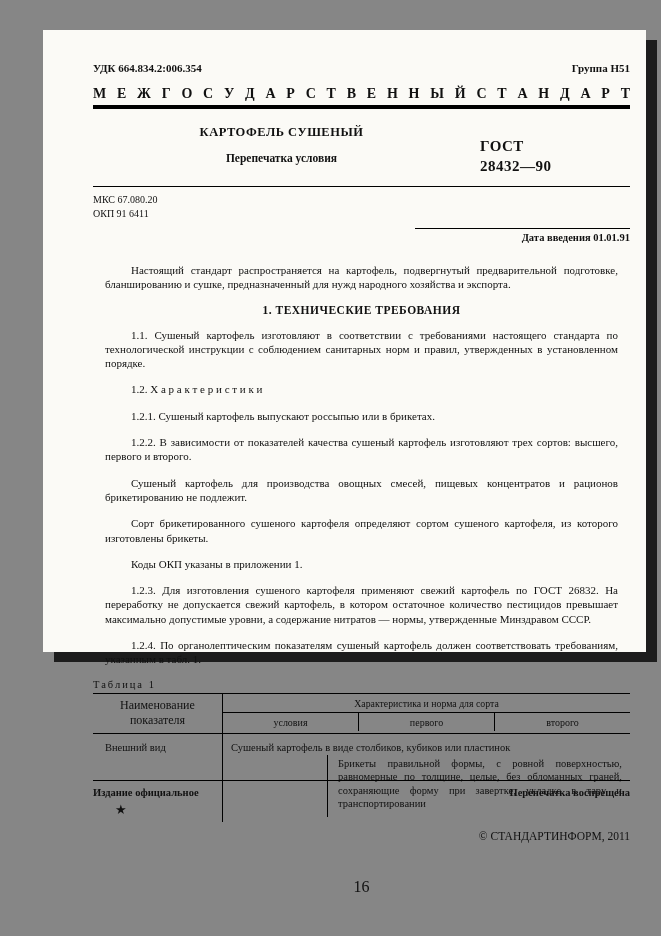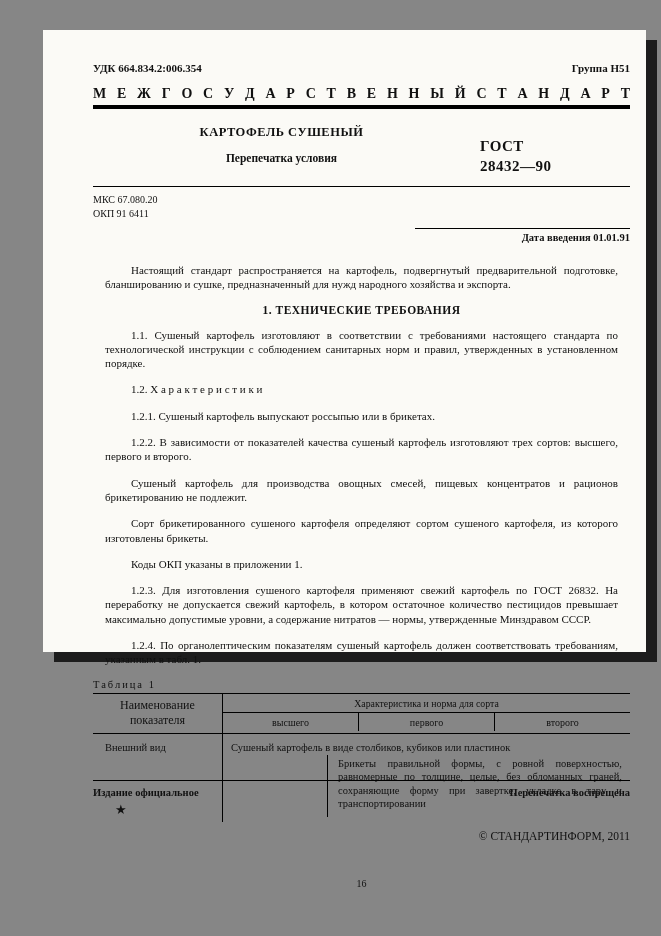--- a/index.html
+++ b/index.html
@@ -92,21 +92,21 @@
     display:flex; justify-content:space-between;
     margin-top:6px; font-size:10.5px; font-weight:bold;
   }
   .star { margin:5px 0 0 22px; font-size:13px; line-height:1; }
   .copyright {
     margin-top:13px; margin-left:auto; width:fit-content;
     text-align:left; font-size:11.5px; line-height:1.35;
   }
   .page-number {
     position:absolute; left:0; top:98px; width:100%;
-    text-align:center; font-size:10px;
+    text-align:center; font-size:16px;
   }
 </style>
 </head>
 <body>
 
 <div class="page">
   <div class="content">
 
     <div class="meta-row">
       <span>УДК 664.834.2:006.354</span>
@@ -156,21 +156,21 @@
     <div class="table-caption">Таблица 1</div>
 
     <div class="tbl">
       <div class="tbl-header">
         <div class="tbl-col1 tbl-col1-header">
           <span>Наименование показателя</span>
         </div>
         <div class="tbl-right">
           <div class="tbl-group-header">Характеристика и норма для сорта</div>
           <div class="tbl-sorts">
-            <div class="tbl-sort">высшего</div>
+            <div class="tbl-sort">условия</div>
             <div class="tbl-sort">первого</div>
             <div class="tbl-sort last">второго</div>
           </div>
         </div>
       </div>
       <div class="tbl-body">
         <div class="tbl-col1 tbl-rowname">Внешний вид</div>
         <div class="tbl-cell">
           <div class="tbl-line1">Сушеный картофель в виде столбиков, кубиков или пластинок</div>
           <div class="tbl-briquettes">Брикеты правильной формы, с ровной поверхностью, равномерные по толщине, целые, без обломанных граней, сохраняющие форму при завертке, укладке в тару и транспортировании</div>

